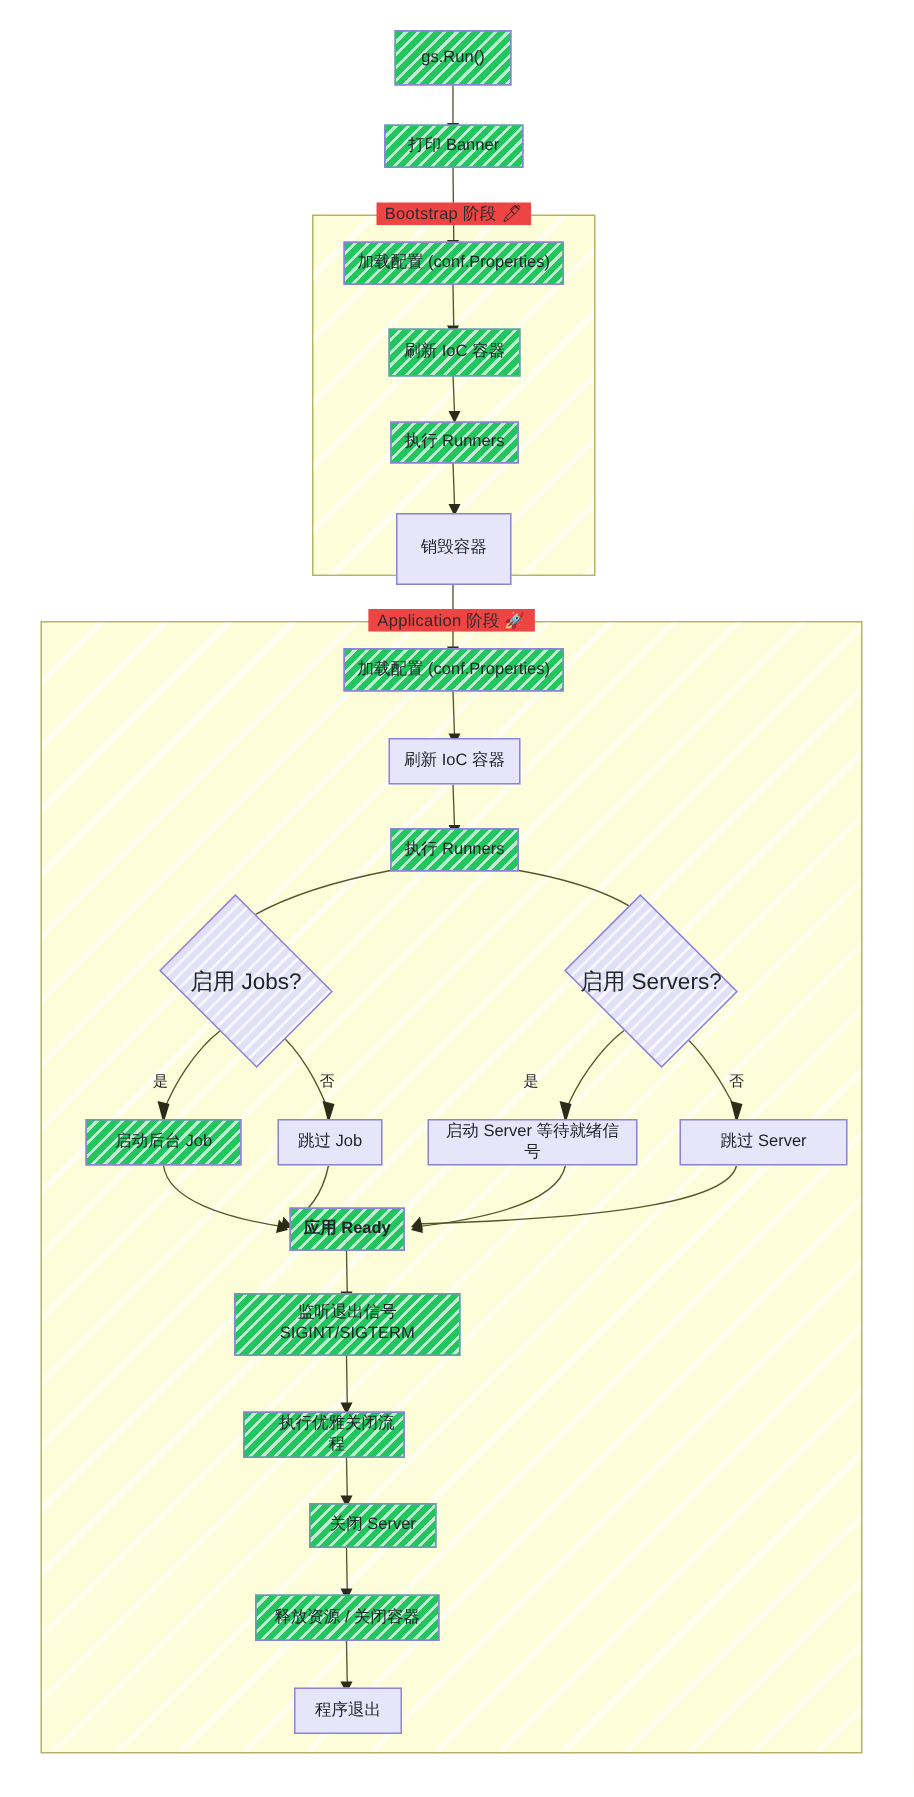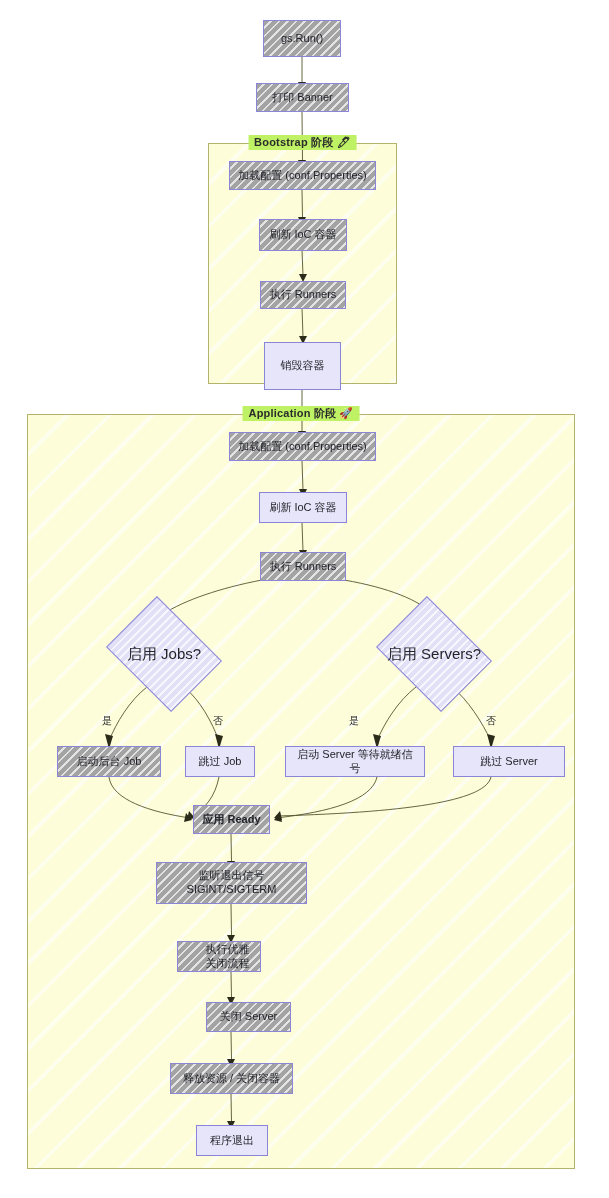--- a/index.html
+++ b/index.html
@@ -19,30 +19,30 @@
   .phase::after{
     content:"";position:absolute;inset:0;pointer-events:none;
     background:repeating-linear-gradient(135deg,
        rgba(255,255,255,0) 0px,
        rgba(255,255,255,0) 26px,
        rgba(255,255,255,.55) 26px,
        rgba(255,255,255,.55) 30px);
   }
   .phase-label{
     position:absolute;top:-9px;left:50%;transform:translateX(-50%);
-    background:#bef264;padding:0 6px;white-space:nowrap;
-    font-size:11px;color:#2b2b2b;letter-spacing:.2px;z-index:6;font-weight:bold;
+    background:#ef4444;padding:0 6px;white-space:nowrap;
+    font-size:11px;color:#2b2b2b;letter-spacing:.2px;z-index:6;
   }
   .phase-label .emoji{font-family:"DejaVu Sans",sans-serif;font-size:11px;}
 
   
   .node{
     position:absolute;box-sizing:border-box;
     border:1px solid #8a85d6;
-    background:#a3a3a3;
+    background:#22c55e;
     display:flex;align-items:center;justify-content:center;
     text-align:center;
     font-size:11px;color:#23242b;line-height:1.25;
     z-index:4;
     overflow:hidden;
   }
   .node .hatch{
     position:absolute;inset:0;pointer-events:none;
     background:repeating-linear-gradient(135deg,
       rgba(255,255,255,0) 0px,
@@ -268,21 +268,21 @@
     <span class="hatch"></span>
     <span class="txt">应用 Ready</span>
   </div>
 
   <div class="node" style="left:156px;top:862px;width:151px;height:42px;flex-direction:column;">
     <span class="hatch"></span>
     <span class="txt">监听退出信号</span>
     <span class="txt">SIGINT/SIGTERM</span>
   </div>
 
-  <div class="node" style="left:177px;top:941px;width:84px;height:31px;padding-left:17px;">
+  <div class="node" style="left:162px;top:941px;width:108px;height:31px;padding-left:17px;">
     <span class="hatch"></span>
     <span class="txt">执行优雅关闭流程</span>
   </div>
 
   <div class="node" style="left:190px;top:1002px;width:85px;height:30px;margin-left:16px;">
     <span class="hatch"></span>
     <span class="txt">关闭 Server</span>
   </div>
 
   <div class="node" style="left:170px;top:1063px;width:123px;height:31px;">

